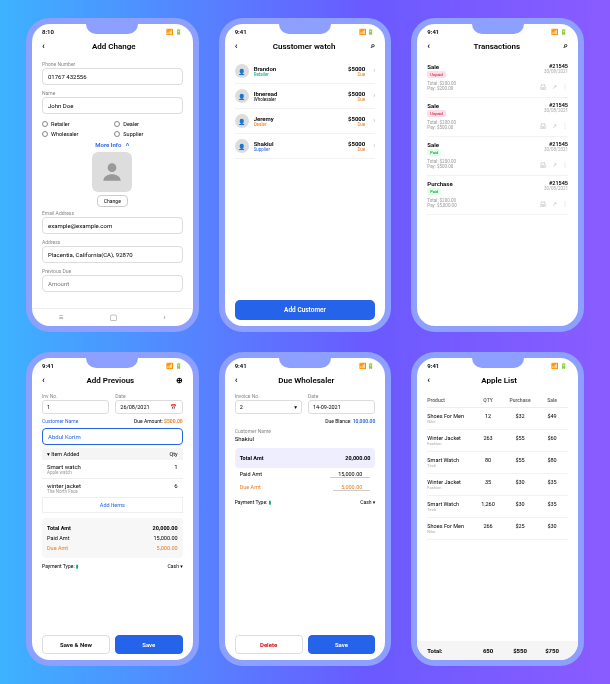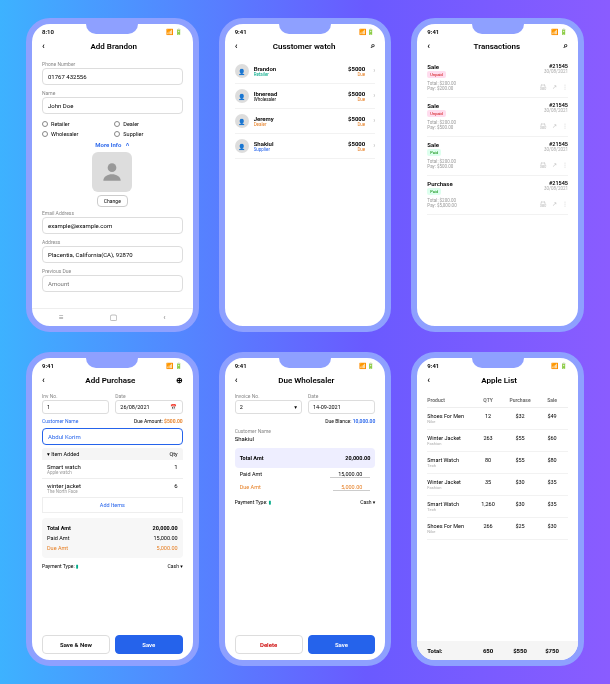--- a/index.html
+++ b/index.html
@@ -77,21 +77,21 @@
 <body>
 
 <div class="phone">
 <div class="notch"></div>
 <div class="statusbar">
       <span>8:10</span>
       <span class="right">📶 🔋</span>
     </div>
 <div class="header">
       <span class="back">‹</span>
-      <span>Add Brandon</span>
+      <span>Add Change</span>
       <span></span>
     </div>
 <div class="content">
 <div class="lbl">Phone Number</div>
 <input class="inputbox" value="01767 432556" style="">
 <div class="lbl">Name</div>
 <input class="inputbox" value="John Doe" style="">
 <div class="radios">
 <label class="radio">
           <span class="circ"></span>
@@ -186,20 +186,21 @@
           <div class="name">Shakiul</div>
           <div class="role blue">Supplier</div>
         </div>
         <div class="amt">
           <div class="v">$5000</div>
           <div class="d">Due</div>
         </div>
         <div class="chev">›</div>
       </div>
     </div>
+<div class="addbtn">Add Customer</div>
 </div>
 
 <div class="phone">
 <div class="notch"></div>
 <div class="statusbar">
       <span>9:41</span>
       <span class="right">📶 🔋</span>
     </div>
 <div class="header">
       <span class="back">‹</span>
@@ -279,21 +280,21 @@
 </div>
 
 <div class="phone">
 <div class="notch"></div>
 <div class="statusbar">
       <span>9:41</span>
       <span class="right">📶 🔋</span>
     </div>
 <div class="header">
       <span class="back">‹</span>
-      <span>Add Purchase</span>
+      <span>Add Previous</span>
       <span>⊕</span>
     </div>
 <div class="content">
 <div class="formrow">
 <div>
           <div class="fieldlbl">Inv No.</div>
           <div class="fieldin">
             <span>1</span>
           </div>
         </div>

